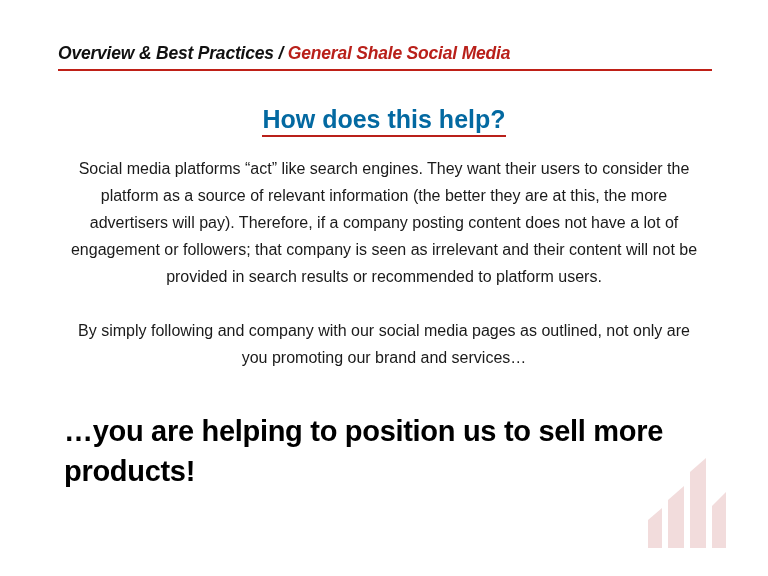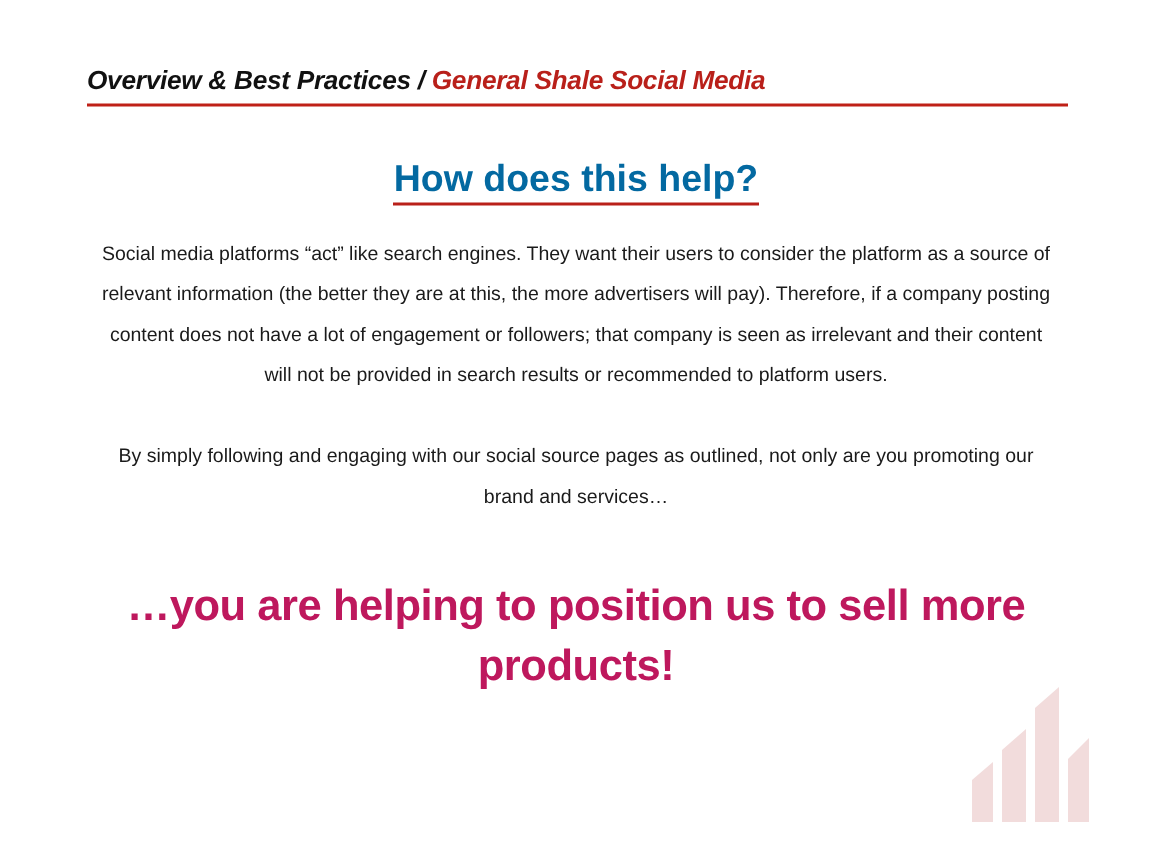--- a/index.html
+++ b/index.html
@@ -67,32 +67,31 @@
     margin: 0 0 18px 0;
   }
   .slide-title span {
     display: inline-block;
     border-bottom: 2.5px solid #B9201A;
     padding-bottom: 1px;
   }
 
   .body-para {
     text-align: center;
-    font-size: 13px;
+    font-size: 16px;
     line-height: 27px;
     color: #1a1a1a;
     margin: 0;
   }
   .para-gap { height: 27px; }
 
   .closing {
-    text-align: center;
     font-size: 29px;
     font-weight: bold;
-    color: #be185d;
+    color: #000000;
     line-height: 40px;
     margin: 40px 0 0 0;
     letter-spacing: -0.3px;
   }
 
   
   .brand-mark {
     position: absolute;
     right: 18px;
     bottom: 18px;
@@ -117,21 +116,21 @@
   <div class="content">
 
     <h1 class="slide-title">
       <span>How does this help?</span>
     </h1>
 
     <p class="body-para">Social media platforms “act” like search engines.  They want their users to consider the platform as a source of relevant information (the better they are at this, the more advertisers will pay).  Therefore, if a company posting content does not have a lot of engagement or followers; that company is seen as irrelevant and their content will not be provided in search results or recommended to platform users.</p>
 
     <div class="para-gap"></div>
 
-    <p class="body-para">By simply following and engaging with our social source pages as outlined, not only are you promoting our brand and services…</p>
+    <p class="body-para">By simply following and company with our social media pages as outlined, not only are you promoting our brand and services…</p>
 
     <p class="closing">…you are helping to position us to sell more products!</p>
 
   </div>
 
   <div class="brand-mark">
     <svg width="96" height="110" viewBox="0 0 96 110" aria-hidden="true">
       <g fill="#F2DCDC">
         <polygon points="2,72 16,60 16,100 2,100"></polygon>
         <polygon points="22,52 38,38 38,100 22,100"></polygon>

